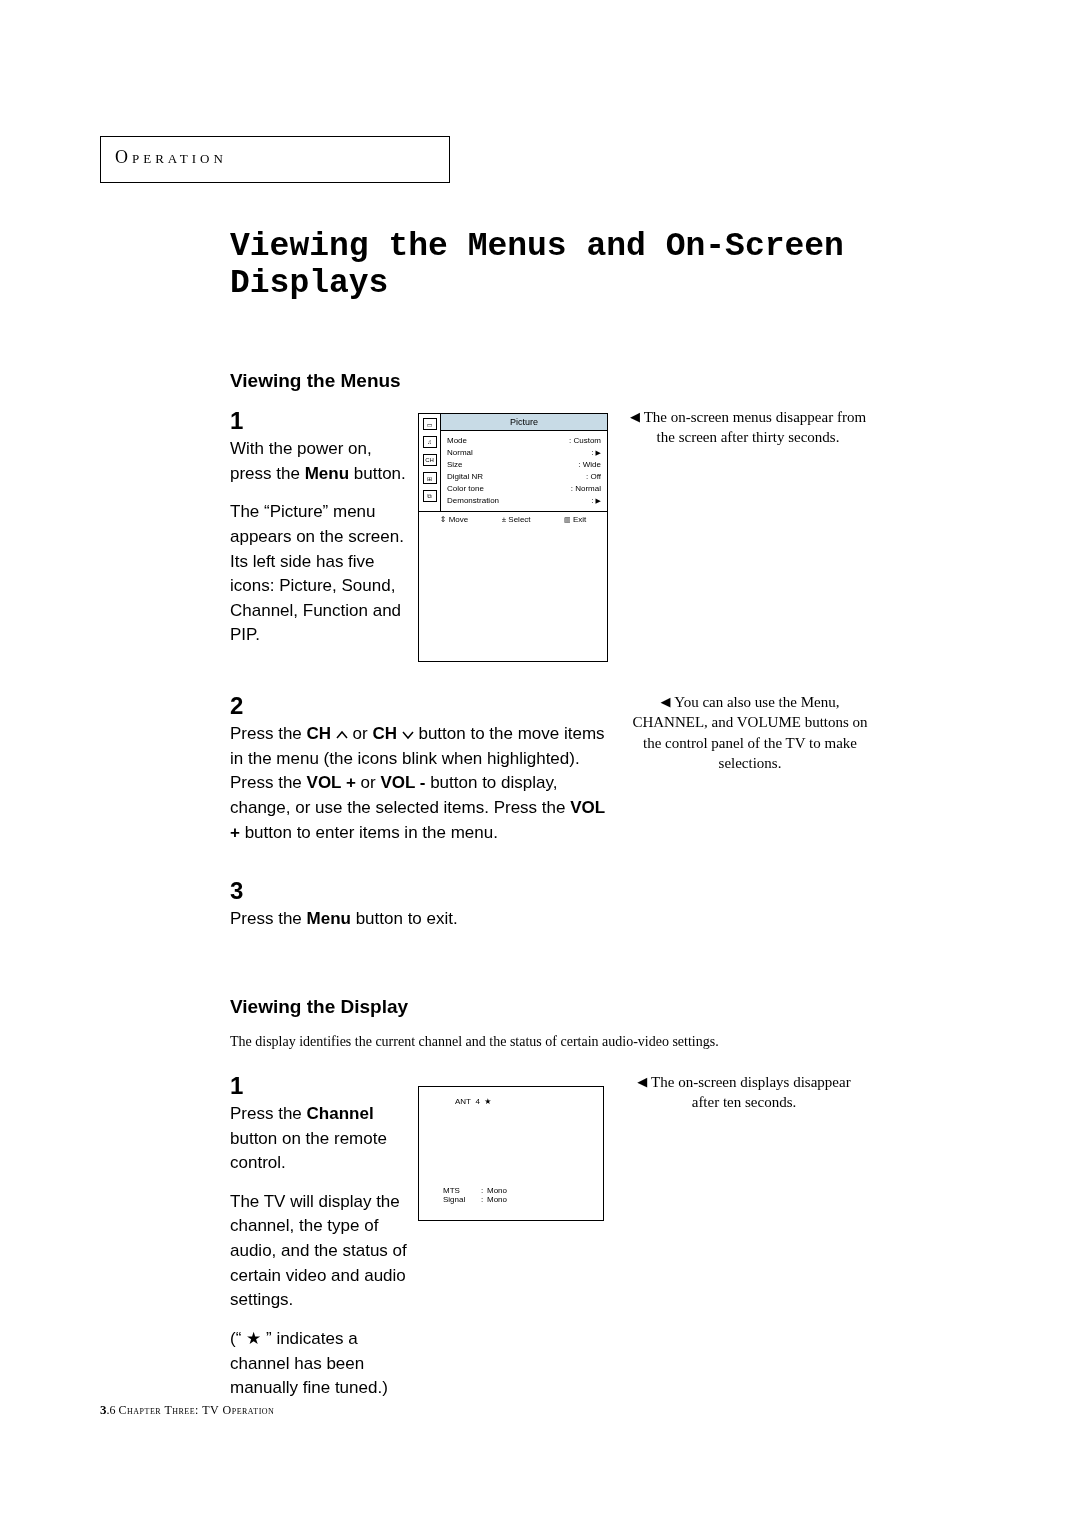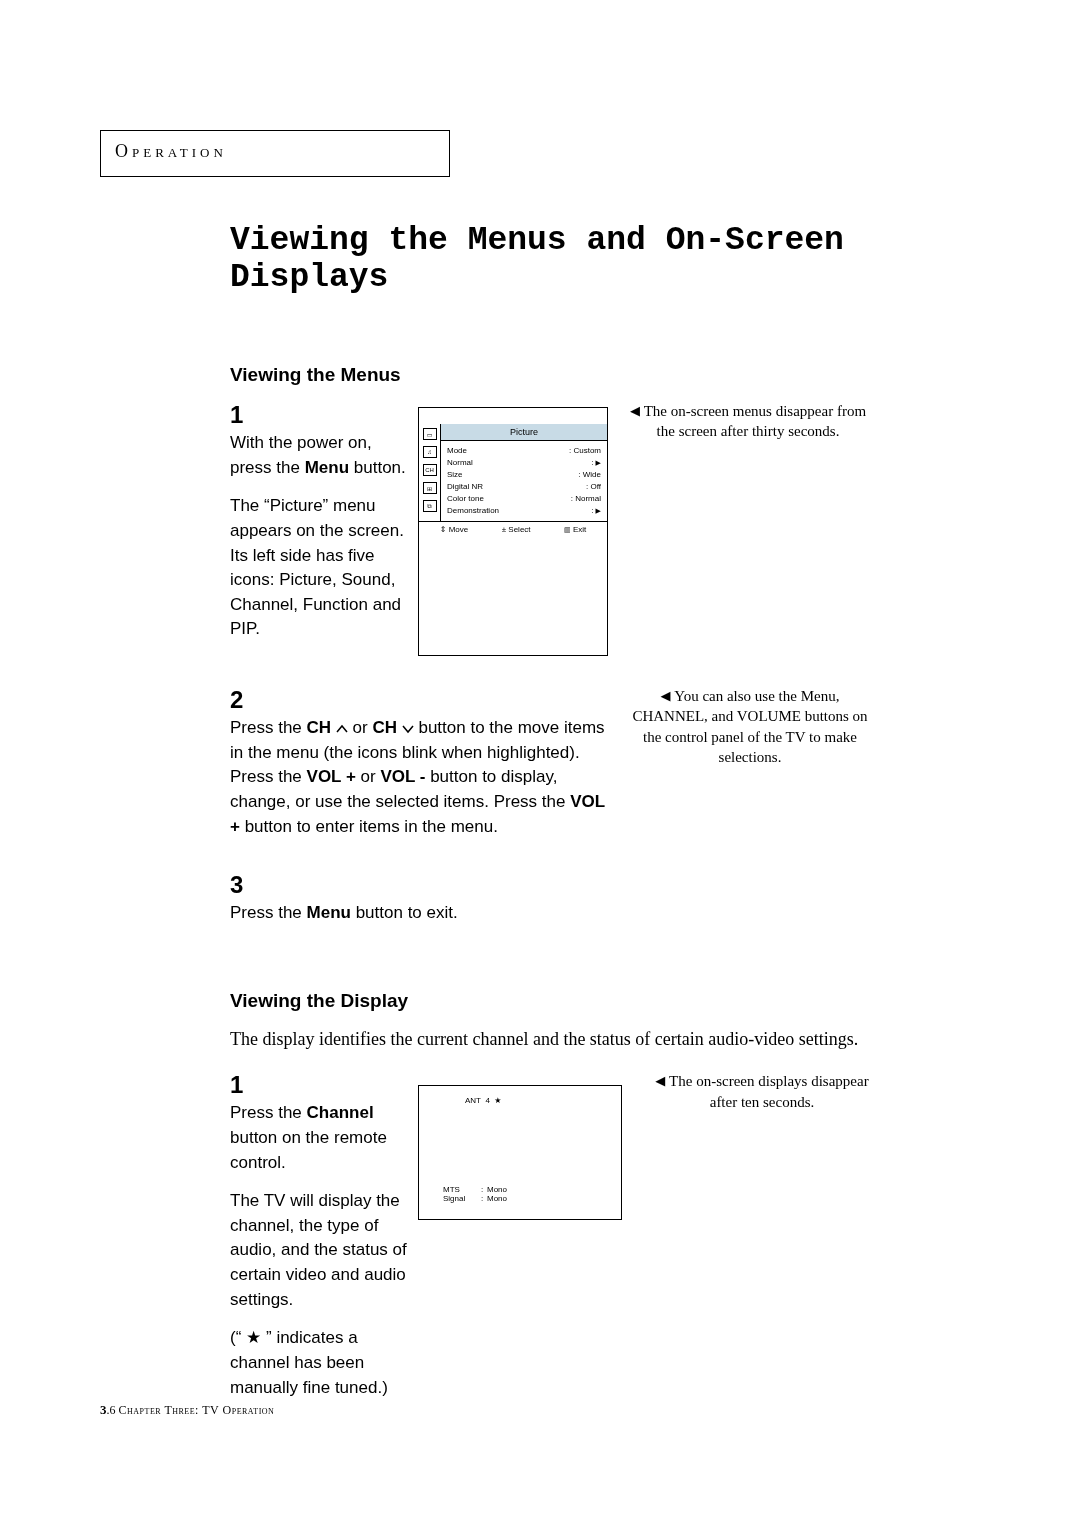--- a/index.html
+++ b/index.html
@@ -7,21 +7,21 @@
     background: #fff;
     font-family: "Times New Roman", Times, serif;
     color: #000;
     width: 1080px;
     height: 1528px;
     position: relative;
   }
   .page {
     position: absolute;
     left: 100px;
-    top: 130px;
+    top: 136px;
     width: 870px;
   }
   .chapter-box {
     border: 1px solid #000;
     width: 350px;
     padding: 10px 14px 14px 14px;
     margin-bottom: 45px;
   }
   .chapter-box .label {
     font-variant: small-caps;
@@ -67,35 +67,35 @@
     font-size: 15px;
     line-height: 1.35;
     text-align: center;
   }
   .note-col .tri {
     display: inline-block;
     font-size: 13px;
     vertical-align: 1px;
   }
   .intro {
-    font-size: 18px;
+    font-size: 14px;
     margin-left: 130px;
     margin-bottom: 20px;
     line-height: 1.35;
   }
 
   
   .osd {
     border: 1px solid #000;
     width: 190px;
     font-family: Arial, Helvetica, sans-serif;
     font-size: 8px;
     background: #fff;
   }
-  .osd-top { display: flex; margin-top: 16px; }
+  .osd-top { display: flex; }
   .osd-icons {
     width: 22px;
     border-right: 1px solid #000;
     display: flex;
     flex-direction: column;
     align-items: center;
     padding-top: 4px;
     gap: 6px;
   }
   .osd-icons .ic {
@@ -121,26 +121,26 @@
     justify-content: space-around;
     padding: 3px 4px;
     font-size: 8px;
   }
   .tri-r::after { content: "▶"; font-size: 7px; }
   .updown::before { content: "⇕ "; }
 
   
   .osd2 {
     border: 1px solid #000;
-    width: 204px;
+    width: 186px;
     height: 135px;
     font-family: Arial, Helvetica, sans-serif;
     font-size: 8px;
     background: #fff;
-    padding: 10px 24px;
+    padding: 10px 14px;
     position: relative;
   }
   .osd2 .ant { text-align: left; margin-left: 22px; }
   .osd2 .bottom {
     position: absolute;
     bottom: 16px; left: 24px;
   }
   .osd2 .brow { display: flex; }
   .osd2 .brow .k { width: 34px; }
   .osd2 .brow .c { width: 10px; text-align:center; }

